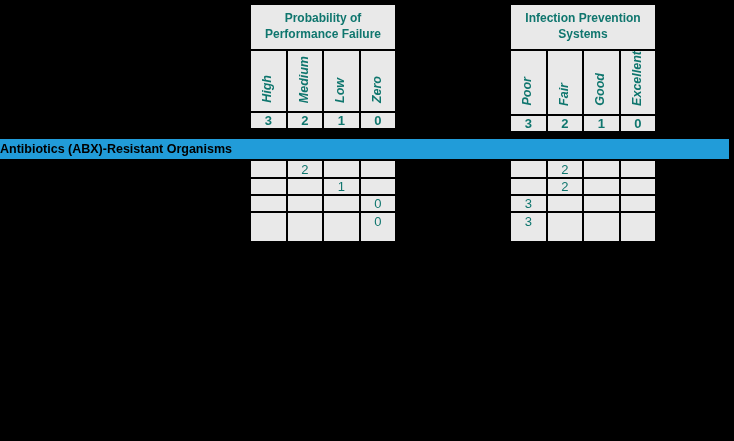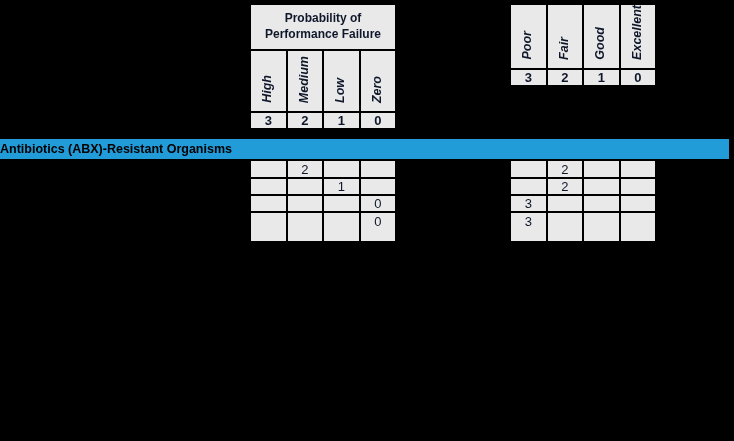--- a/index.html
+++ b/index.html
@@ -26,21 +26,21 @@
   table.tbl {
     border-collapse: collapse;
     table-layout: fixed;
     width: 148px;
   }
   table.tbl td {
     border: 2px solid var(--border-color, #000000);
     background: var(--cell-bg, #E9E9E9);
     text-align: center;
     padding: 0;
-    color: #0f172a;
+    color: #0f766e;
     overflow: hidden;
   }
   .upper { position: absolute; top: 0; left: 0; }
   .lower { position: absolute; top: 156px; left: 0; }
 
   .title-row { height: 46px; }
   .title-cell {
     font-weight: bold;
     font-size: 12px;
     line-height: 1.3;
@@ -143,20 +143,23 @@
             <td class="data-cell"></td>
             <td class="data-cell"></td>
             <td class="data-cell">0</td>
           </tr>
         </tbody>
       </table>
     </div>
   <div class="score-table pos-1" id="st1">
       <table class="tbl upper">
         <tbody>
+          <tr class="title-row">
+            <td class="title-cell" colspan="4">Infection Prevention Systems</td>
+          </tr>
           <tr class="labels-row">
             <td class="label-cell"><span class="rot">Poor</span></td>
             <td class="label-cell"><span class="rot">Fair</span></td>
             <td class="label-cell"><span class="rot">Good</span></td>
             <td class="label-cell"><span class="rot">Excellent</span></td>
           </tr>
           <tr class="scores-row">
             <td class="score-cell">3</td>
             <td class="score-cell">2</td>
             <td class="score-cell">1</td>

